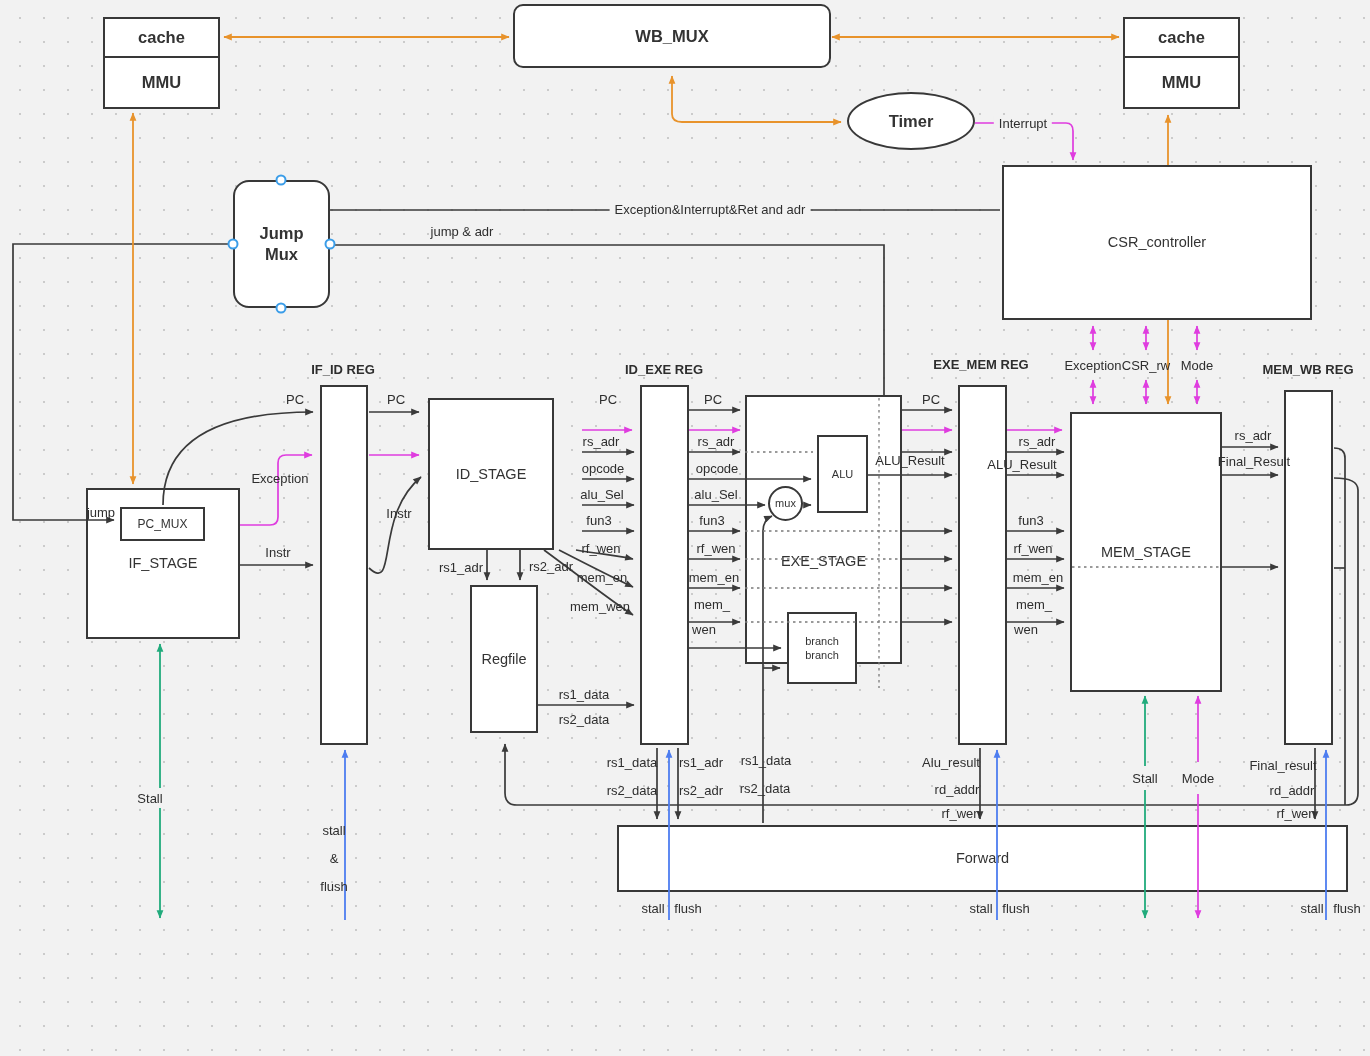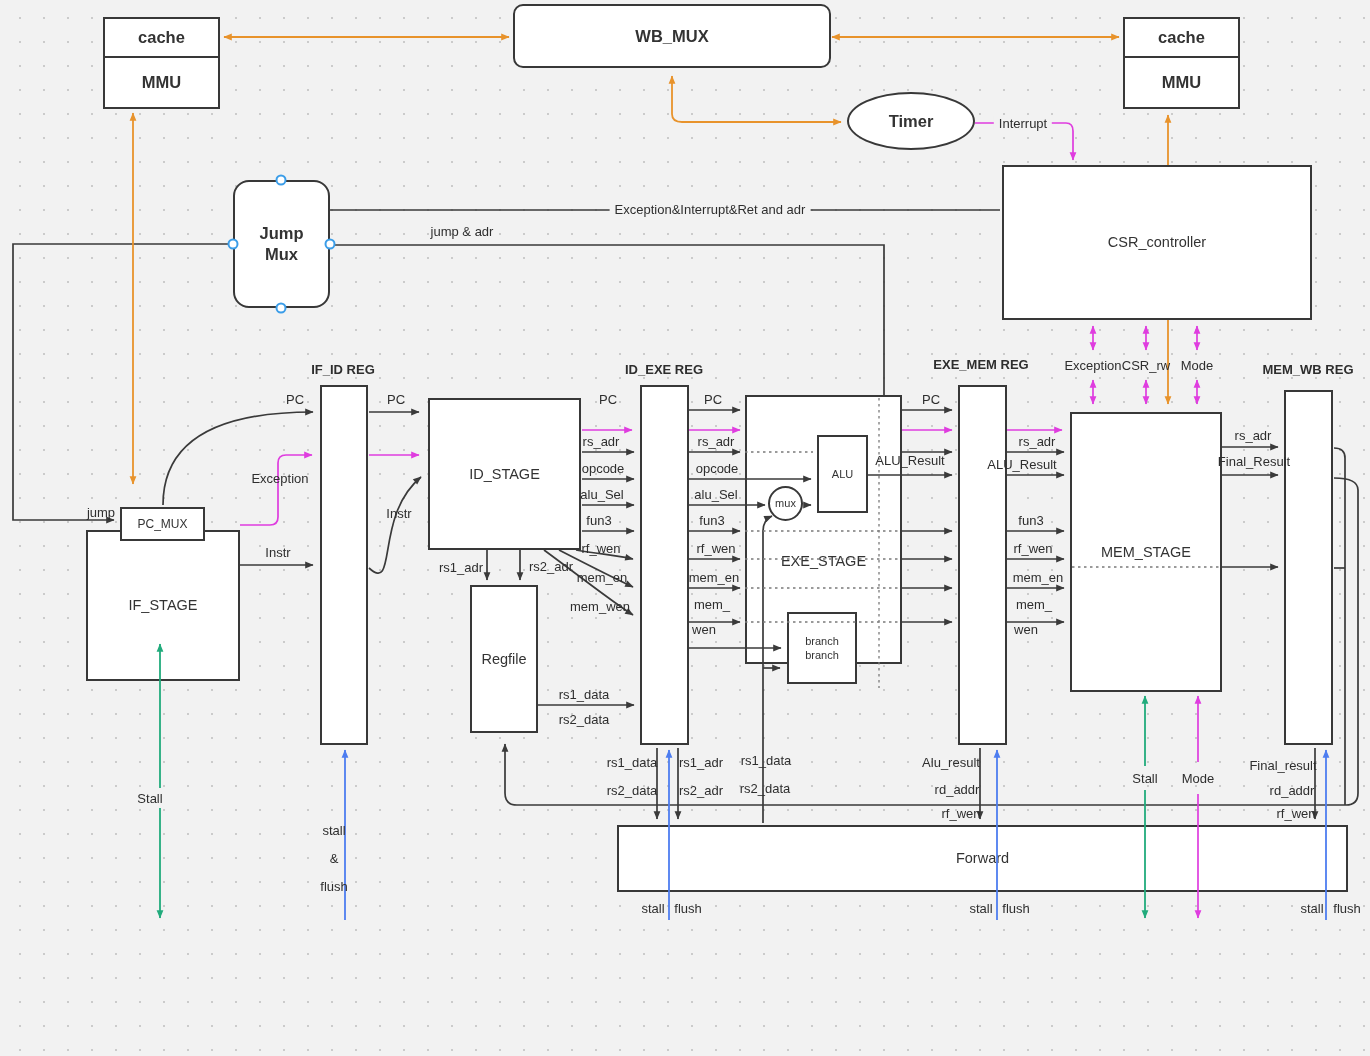--- a/index.html
+++ b/index.html
@@ -25,21 +25,21 @@
   .ellipse{border-radius:50%;border-width:2.5px;}
   .handle{position:absolute;width:11px;height:11px;border-radius:50%;
     background:#fff;border:2px solid #3b9de8;z-index:35;transform:translate(-50%,-50%);box-sizing:border-box;}
   #labels span.lbl{position:absolute;transform:translate(-50%,-50%);z-index:40;
     font-size:13px;white-space:nowrap;color:#2e2e2e;}
   .lbl.s12{font-size:12px;}
   .lbl.sm{font-size:11px;}
   .lbl.lg{font-size:14.5px;}
   .lbl.ttl{font-size:13px;font-weight:600;color:#333;}
   .lbl.bg{background:#f2f2f2;padding:0 5px;}
-  .padtop{margin-top:42px;}
+  .padtop{}
   .exelbl{justify-content:flex-start;padding-top:155px;}
 </style>
 </head>
 <body>
 
 <div id="stage">
 
   <svg id="under" class="layer" width="1370" height="1056">
     <defs>
       <marker id="uo" viewBox="0 0 10 8" markerWidth="10" markerHeight="8" refX="8.6" refY="4" orient="auto-start-reverse" markerUnits="userSpaceOnUse">
@@ -86,21 +86,21 @@
     </div>
 
   <div class="node padtop" style="left:86px;top:488px;width:154px;height:151px">
       <span>IF_STAGE</span>
     </div>
   <div class="node inner f12" style="left:120px;top:507px;width:85px;height:34px">
       <span>PC_MUX</span>
     </div>
 
   <div class="bar" style="left:320px;top:385px;width:48px;height:360px"></div>
-  <div class="node" style="left:428px;top:398px;width:153px;height:152px">
+  <div class="node" style="left:428px;top:398px;width:126px;height:152px">
       <span>ID_STAGE</span>
     </div>
   <div class="node" style="left:470px;top:585px;width:68px;height:148px">
       <span>Regfile</span>
     </div>
   <div class="bar" style="left:640px;top:385px;width:49px;height:360px"></div>
 
   <div class="node exelbl" style="left:745px;top:395px;width:157px;height:269px">
       <span>EXE_STAGE</span>
     </div>

